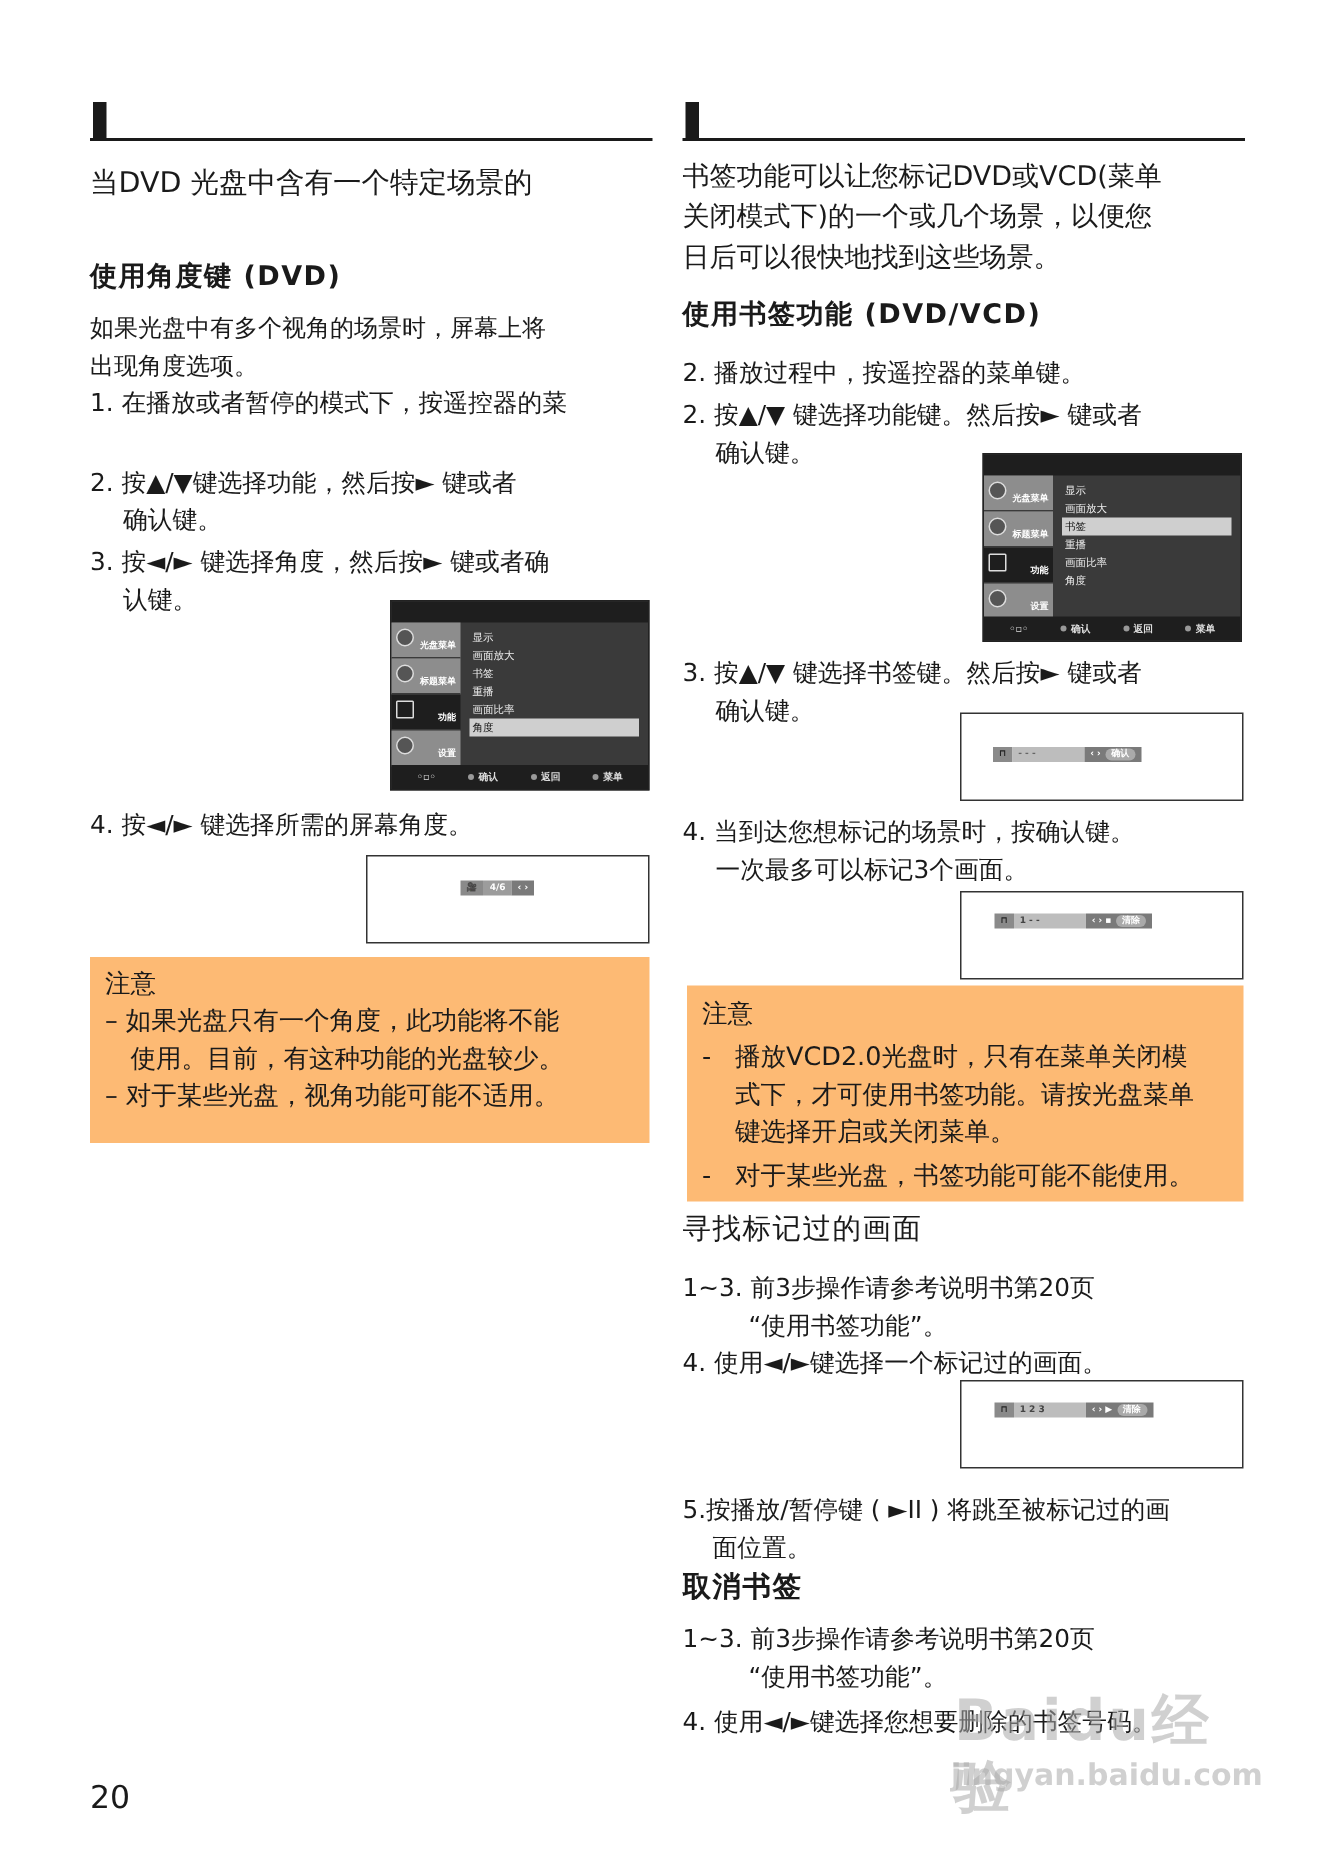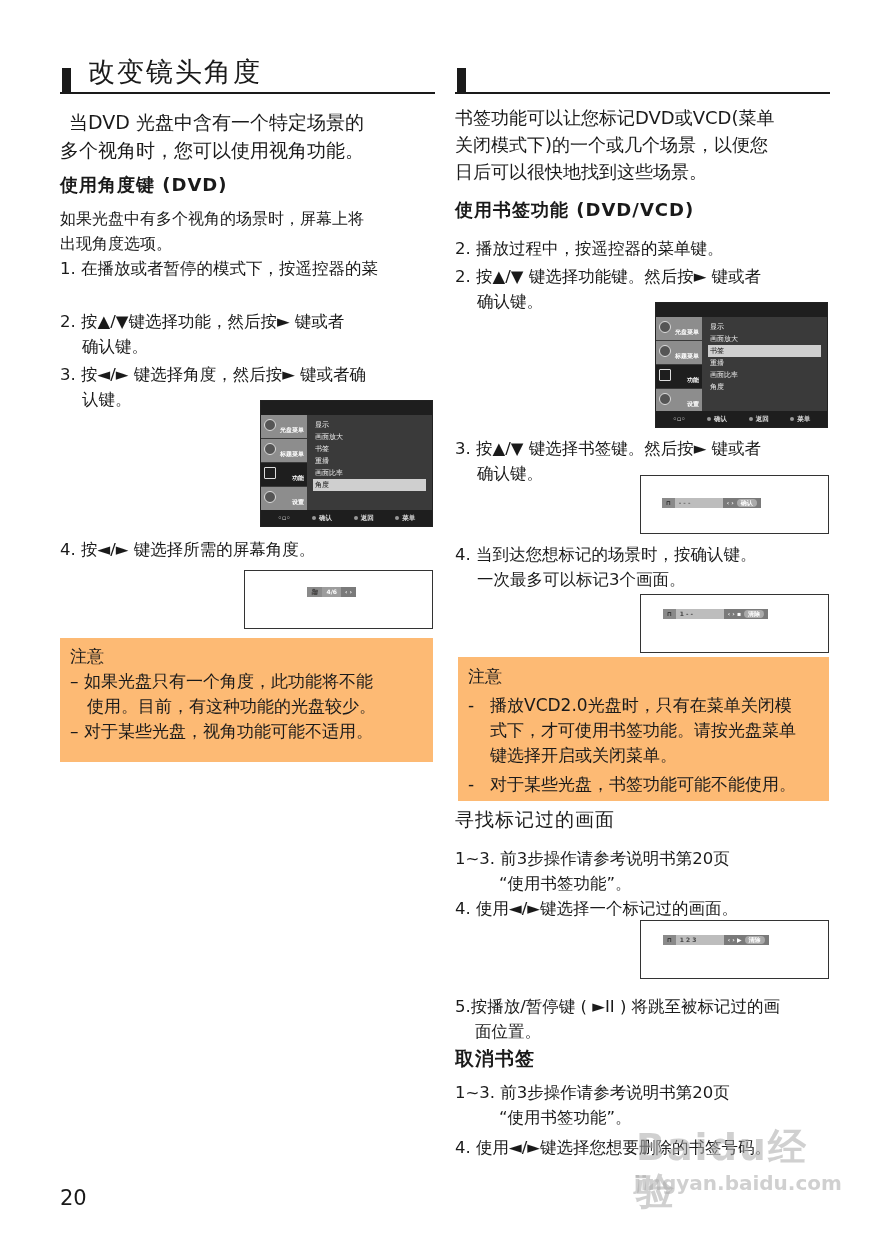--- a/index.html
+++ b/index.html
@@ -53,26 +53,24 @@
   .watermark { position: absolute; left: 628px; top: 1125px; width: 200px; height: 80px; color: rgba(170,170,170,0.55); font-weight: bold; pointer-events: none; }
   .watermark .big { font-size: 38px; letter-spacing: 2px; line-height: 44px; position: absolute; left: 8px; top: 0; }
   .watermark .small { font-size: 20px; line-height: 24px; position: absolute; left: 6px; top: 46px; font-family: "DejaVu Sans", sans-serif; }
 </style>
 </head>
 <body>
 
 <div class="col left">
   <div class="section-title" style="top:54px;">
     <div class="bar"></div>
-    <div class="text">改变镜头角度</div>
   </div>
 
   <div class="abs intro" style="top:108px;text-align:right;">
     <div>当DVD 光盘中含有一个特定场景的</div>
-    <div>多个视角时，您可以使用视角功能。</div>
   </div>
 
   <div class="abs subhead" style="top:172px;">使用角度键 (DVD)</div>
 
   <div class="abs body" style="top:206px;">
     <div>如果光盘中有多个视角的场景时，屏幕上将</div>
     <div>出现角度选项。</div>
   </div>
 
   <div class="abs step" style="top:256px;">

